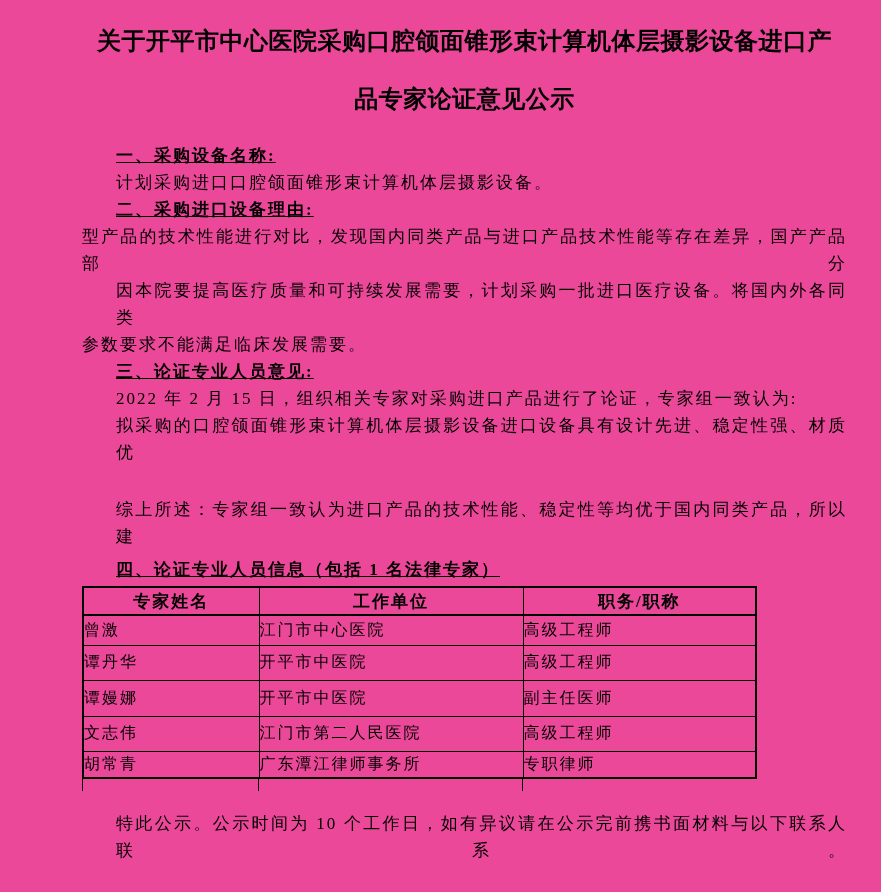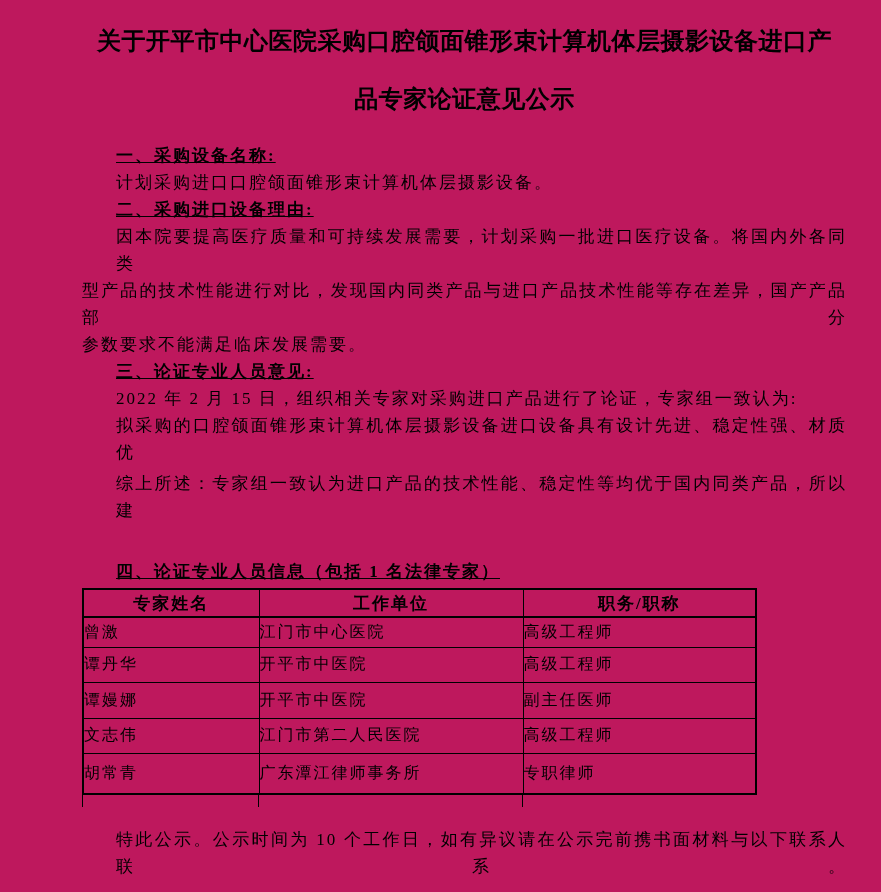--- a/index.html
+++ b/index.html
@@ -1,20 +1,20 @@
 <!DOCTYPE html>
 <html><head>
 <meta charset="utf-8">
 <style>
   html, body { margin: 0; padding: 0; background: #ffffff; }
   .page {
     position: relative;
     width: 881px;
     height: 892px;
-    background: #be185d;
+    background: #ec4899;
     color: #000000;
     font-family: "Liberation Serif", "DejaVu Serif", serif;
     overflow: hidden;
   }
   .content {
     padding: 0 34px 0 82px;
   }
   .doc-title {
     font-size: 24px;
     font-weight: bold;
@@ -30,22 +30,22 @@
     letter-spacing: 2px;
     white-space: nowrap;
   }
   .indent { padding-left: 34px; }
   .bold { font-weight: bold; text-decoration: underline; }
   .jfull {
     white-space: normal;
     text-align: justify;
     text-align-last: justify;
   }
-  .gap-before-summary { margin-top: 4px; }
-  .gap-before-s4 { margin-top: 34px; }
+  .gap-before-summary { margin-top: 30px; }
+  .gap-before-s4 { margin-top: 6px; }
   .table-wrap {
     position: relative;
     margin-top: 3px;
   }
   table.experts {
     border-collapse: collapse;
     width: 673px;
     table-layout: fixed;
   }
   table.experts, table.experts th, table.experts td {
@@ -90,22 +90,22 @@
     <div class="doc-title">
       <div>关于开平市中心医院采购口腔颌面锥形束计算机体层摄影设备进口产</div>
       <div>品专家论证意见公示</div>
     </div>
 
     <div class="body-text">
       <div class="line indent bold">一、采购设备名称:</div>
       <div class="line indent">计划采购进口口腔颌面锥形束计算机体层摄影设备。</div>
 
       <div class="line indent bold">二、采购进口设备理由:</div>
+      <div class="line jfull">型产品的技术性能进行对比，发现国内同类产品与进口产品技术性能等存在差异，国产产品部分</div>
       <div class="line indent jfull">因本院要提高医疗质量和可持续发展需要，计划采购一批进口医疗设备。将国内外各同类</div>
-      <div class="line jfull">型产品的技术性能进行对比，发现国内同类产品与进口产品技术性能等存在差异，国产产品部分</div>
       <div class="line">参数要求不能满足临床发展需要。</div>
 
       <div class="line indent bold">三、论证专业人员意见:</div>
       <div class="line indent">2022 年 2 月 15 日，组织相关专家对采购进口产品进行了论证，专家组一致认为:</div>
       <div class="line indent jfull">拟采购的口腔颌面锥形束计算机体层摄影设备进口设备具有设计先进、稳定性强、材质优</div>
 
       <div class="line indent jfull gap-before-summary">综上所述：专家组一致认为进口产品的技术性能、稳定性等均优于国内同类产品，所以建</div>
 
       <div class="line indent bold gap-before-s4">四、论证专业人员信息（包括 1 名法律专家）</div>
 
@@ -137,21 +137,21 @@
             <tr style="height:36px">
               <td>谭嫚娜</td>
               <td>开平市中医院</td>
               <td>副主任医师</td>
             </tr>
             <tr style="height:35px">
               <td>文志伟</td>
               <td>江门市第二人民医院</td>
               <td>高级工程师</td>
             </tr>
-            <tr style="height:41px">
+            <tr style="height:27px">
               <td>胡常青</td>
               <td>广东潭江律师事务所</td>
               <td>专职律师</td>
             </tr>
           </tbody>
         </table>
         <div class="stub stub-left"></div>
         <div class="stub stub-div1"></div>
         <div class="stub stub-div2"></div>
       </div>

